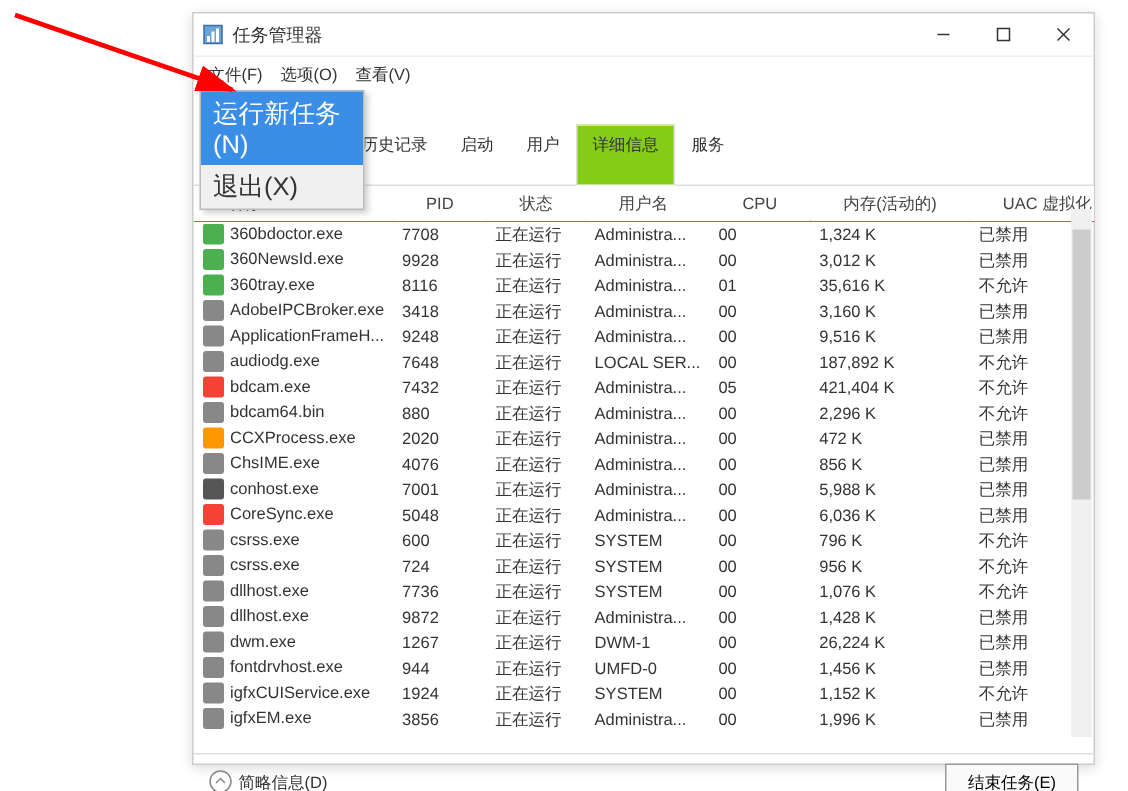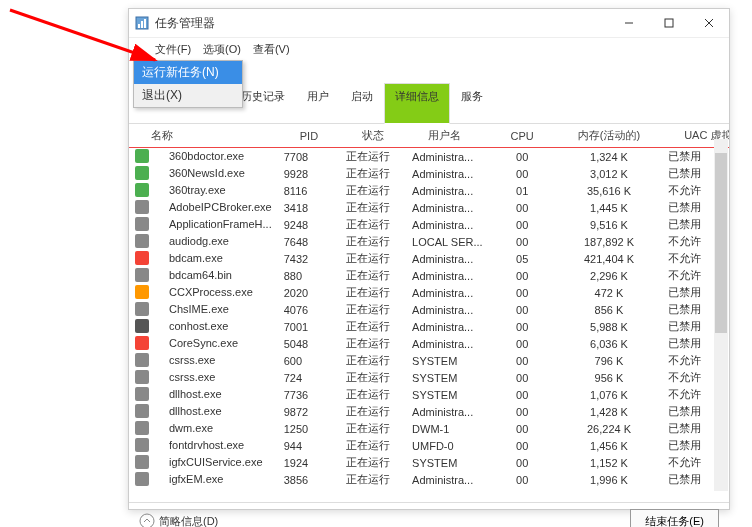--- a/index.html
+++ b/index.html
@@ -3,36 +3,36 @@
 <meta charset="utf-8">
 <style>
 body{margin:0;background:#fff;font-family:"Microsoft YaHei",sans-serif;font-size:11px;color:#333;overflow:hidden}
 .screen{position:relative;width:664px;height:527px;background:#fff}
 .window{position:absolute;left:128px;top:8px;width:600px;height:500px;border:1px solid #ccc;background:#fff;box-shadow:0 2px 8px rgba(0,0,0,.15)}
 .titlebar{height:28px;display:flex;align-items:center;border-bottom:1px solid #eee}
 .titlebar .icon{width:14px;height:14px;margin:0 6px;display:inline-flex;align-items:center;justify-content:center}
 .titlebar .title{flex:1;font-size:12px}
 .winbtns{display:flex}
 .winbtn{width:40px;height:28px;display:flex;align-items:center;justify-content:center;color:#555;cursor:pointer}
-.menubar{height:22px;display:flex;align-items:center;padding:0 20px;font-size:11px;position:relative}
+.menubar{height:22px;display:flex;align-items:center;padding:0 4px;font-size:11px;position:relative}
 .menuitem{padding:2px 6px;cursor:pointer}
 .dropdown{position:absolute;left:4px;top:22px;width:108px;background:#f0f0f0;border:1px solid #bbb;box-shadow:2px 2px 4px rgba(0,0,0,.2);z-index:10}
-.ditem{padding:3px 8px;cursor:pointer;font-size:12px}
+.ditem{padding:3px 8px;cursor:pointer;font-size:17px}
 .ditem.sel{background:#3a8ee6;color:#fff}
 .tabs{display:flex;border-bottom:1px solid #ddd;font-size:11px;margin-top:22px}
 .tab{padding:5px 10px;cursor:pointer;border:1px solid transparent;border-bottom:none;position:relative;top:1px}
 .tab.active{border-color:#ddd;background:#84cc16;border-bottom:1px solid #fff}
 .content{height:378px;overflow:auto}
 table{border-collapse:collapse;width:100%;font-size:11px}
 th{text-align:left;padding:4px 22px;border-bottom:1px solid #ef4444;font-weight:normal;color:#444;white-space:nowrap;position:sticky;top:0;background:#fff}
 td{padding:1px 6px;white-space:nowrap}
-td.name{display:flex;align-items:center;gap:20px}
+td.name{display:flex;align-items:center;gap:4px}
 .picon{width:14px;height:14px;flex-shrink:0;border-radius:2px}
 td.status{color:#333}
-td.num{text-align:center}
+td.num{text-align:left}
 .footer{height:36px;border-top:1px solid #ddd;display:flex;align-items:center;justify-content:space-between;padding:0 10px}
 .detail-toggle{display:flex;align-items:center;gap:4px;cursor:pointer;font-size:11px}
 .endbtn{padding:4px 14px;border:1px solid #999;background:#fafafa;cursor:pointer;font-size:11px}
 .arrow{position:absolute;z-index:20;pointer-events:none}
 .scrollbar{position:absolute;right:1px;top:130px;width:14px;height:352px;background:#f0f0f0}
 .thumb{position:absolute;left:1px;width:12px;background:#ccc}
 </style>
 </head>
 <body>
 
@@ -84,22 +84,22 @@
     <div class="menuitem">查看(V)</div>
     <div class="dropdown">
       <div class="ditem sel">运行新任务(N)</div>
       <div class="ditem">退出(X)</div>
     </div>
   </div>
 
   <div class="tabs">
     <div class="tab" style="visibility:hidden;width:1px;padding:5px 0">进程</div>
     <div class="tab" style="margin-left:76px">应用历史记录</div>
+    <div class="tab">启动</div>
     <div class="tab">用户</div>
-    <div class="tab">启动</div>
     <div class="tab active">详细信息</div>
     <div class="tab">服务</div>
   </div>
 
   <div class="content">
     <table>
       <thead>
             <tr>
         <th style="width:150px">名称</th>
         <th style="width:42px">PID</th>
@@ -149,21 +149,21 @@
             </tr>
             <tr class="row">
               <td class="name">
                 <span class="picon" style="background:#888"></span>
                 <span>AdobeIPCBroker.exe</span>
               </td>
               <td>3418</td>
               <td class="status">正在运行</td>
               <td>Administra...</td>
               <td class="num">00</td>
-              <td class="num">1,445 K</td>
+              <td class="num">3,160 K</td>
               <td>已禁用</td>
             </tr>
             <tr class="row">
               <td class="name">
                 <span class="picon" style="background:#888"></span>
                 <span>ApplicationFrameH...</span>
               </td>
               <td>9248</td>
               <td class="status">正在运行</td>
               <td>Administra...</td>
@@ -301,21 +301,21 @@
               <td>Administra...</td>
               <td class="num">00</td>
               <td class="num">1,428 K</td>
               <td>已禁用</td>
             </tr>
             <tr class="row">
               <td class="name">
                 <span class="picon" style="background:#888"></span>
                 <span>dwm.exe</span>
               </td>
-              <td>1250</td>
+              <td>1267</td>
               <td class="status">正在运行</td>
               <td>DWM-1</td>
               <td class="num">00</td>
               <td class="num">26,224 K</td>
               <td>已禁用</td>
             </tr>
             <tr class="row">
               <td class="name">
                 <span class="picon" style="background:#888"></span>
                 <span>fontdrvhost.exe</span>

